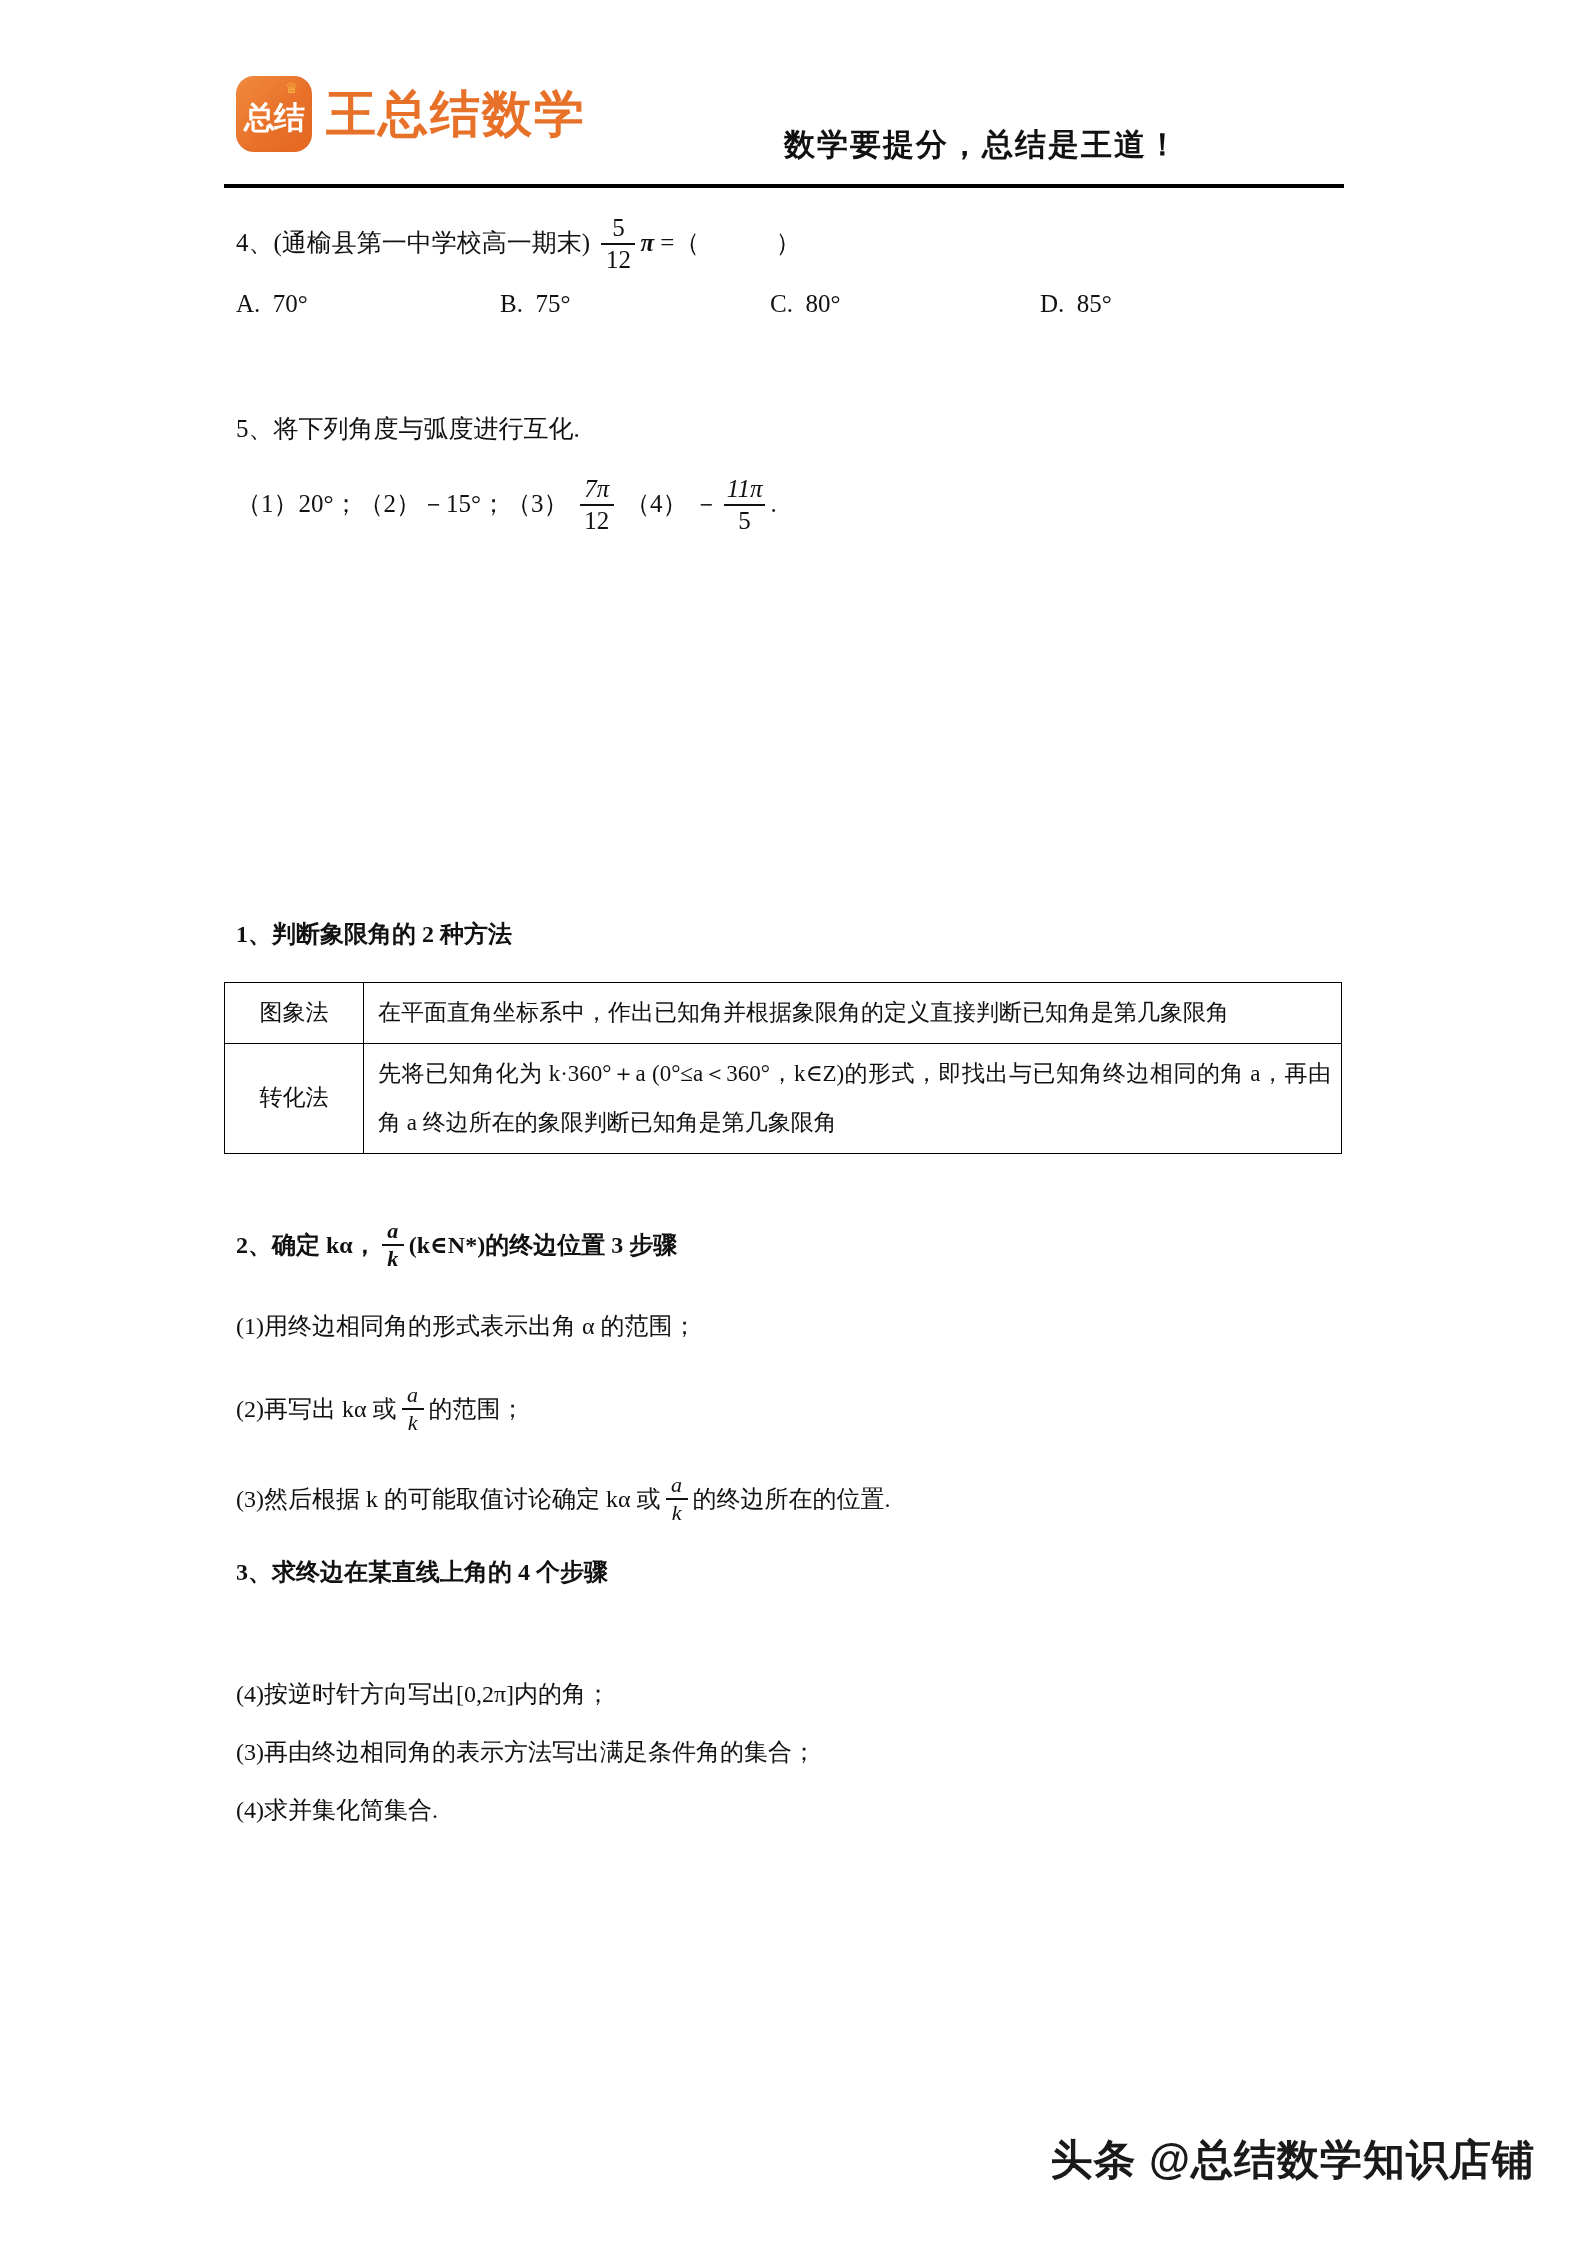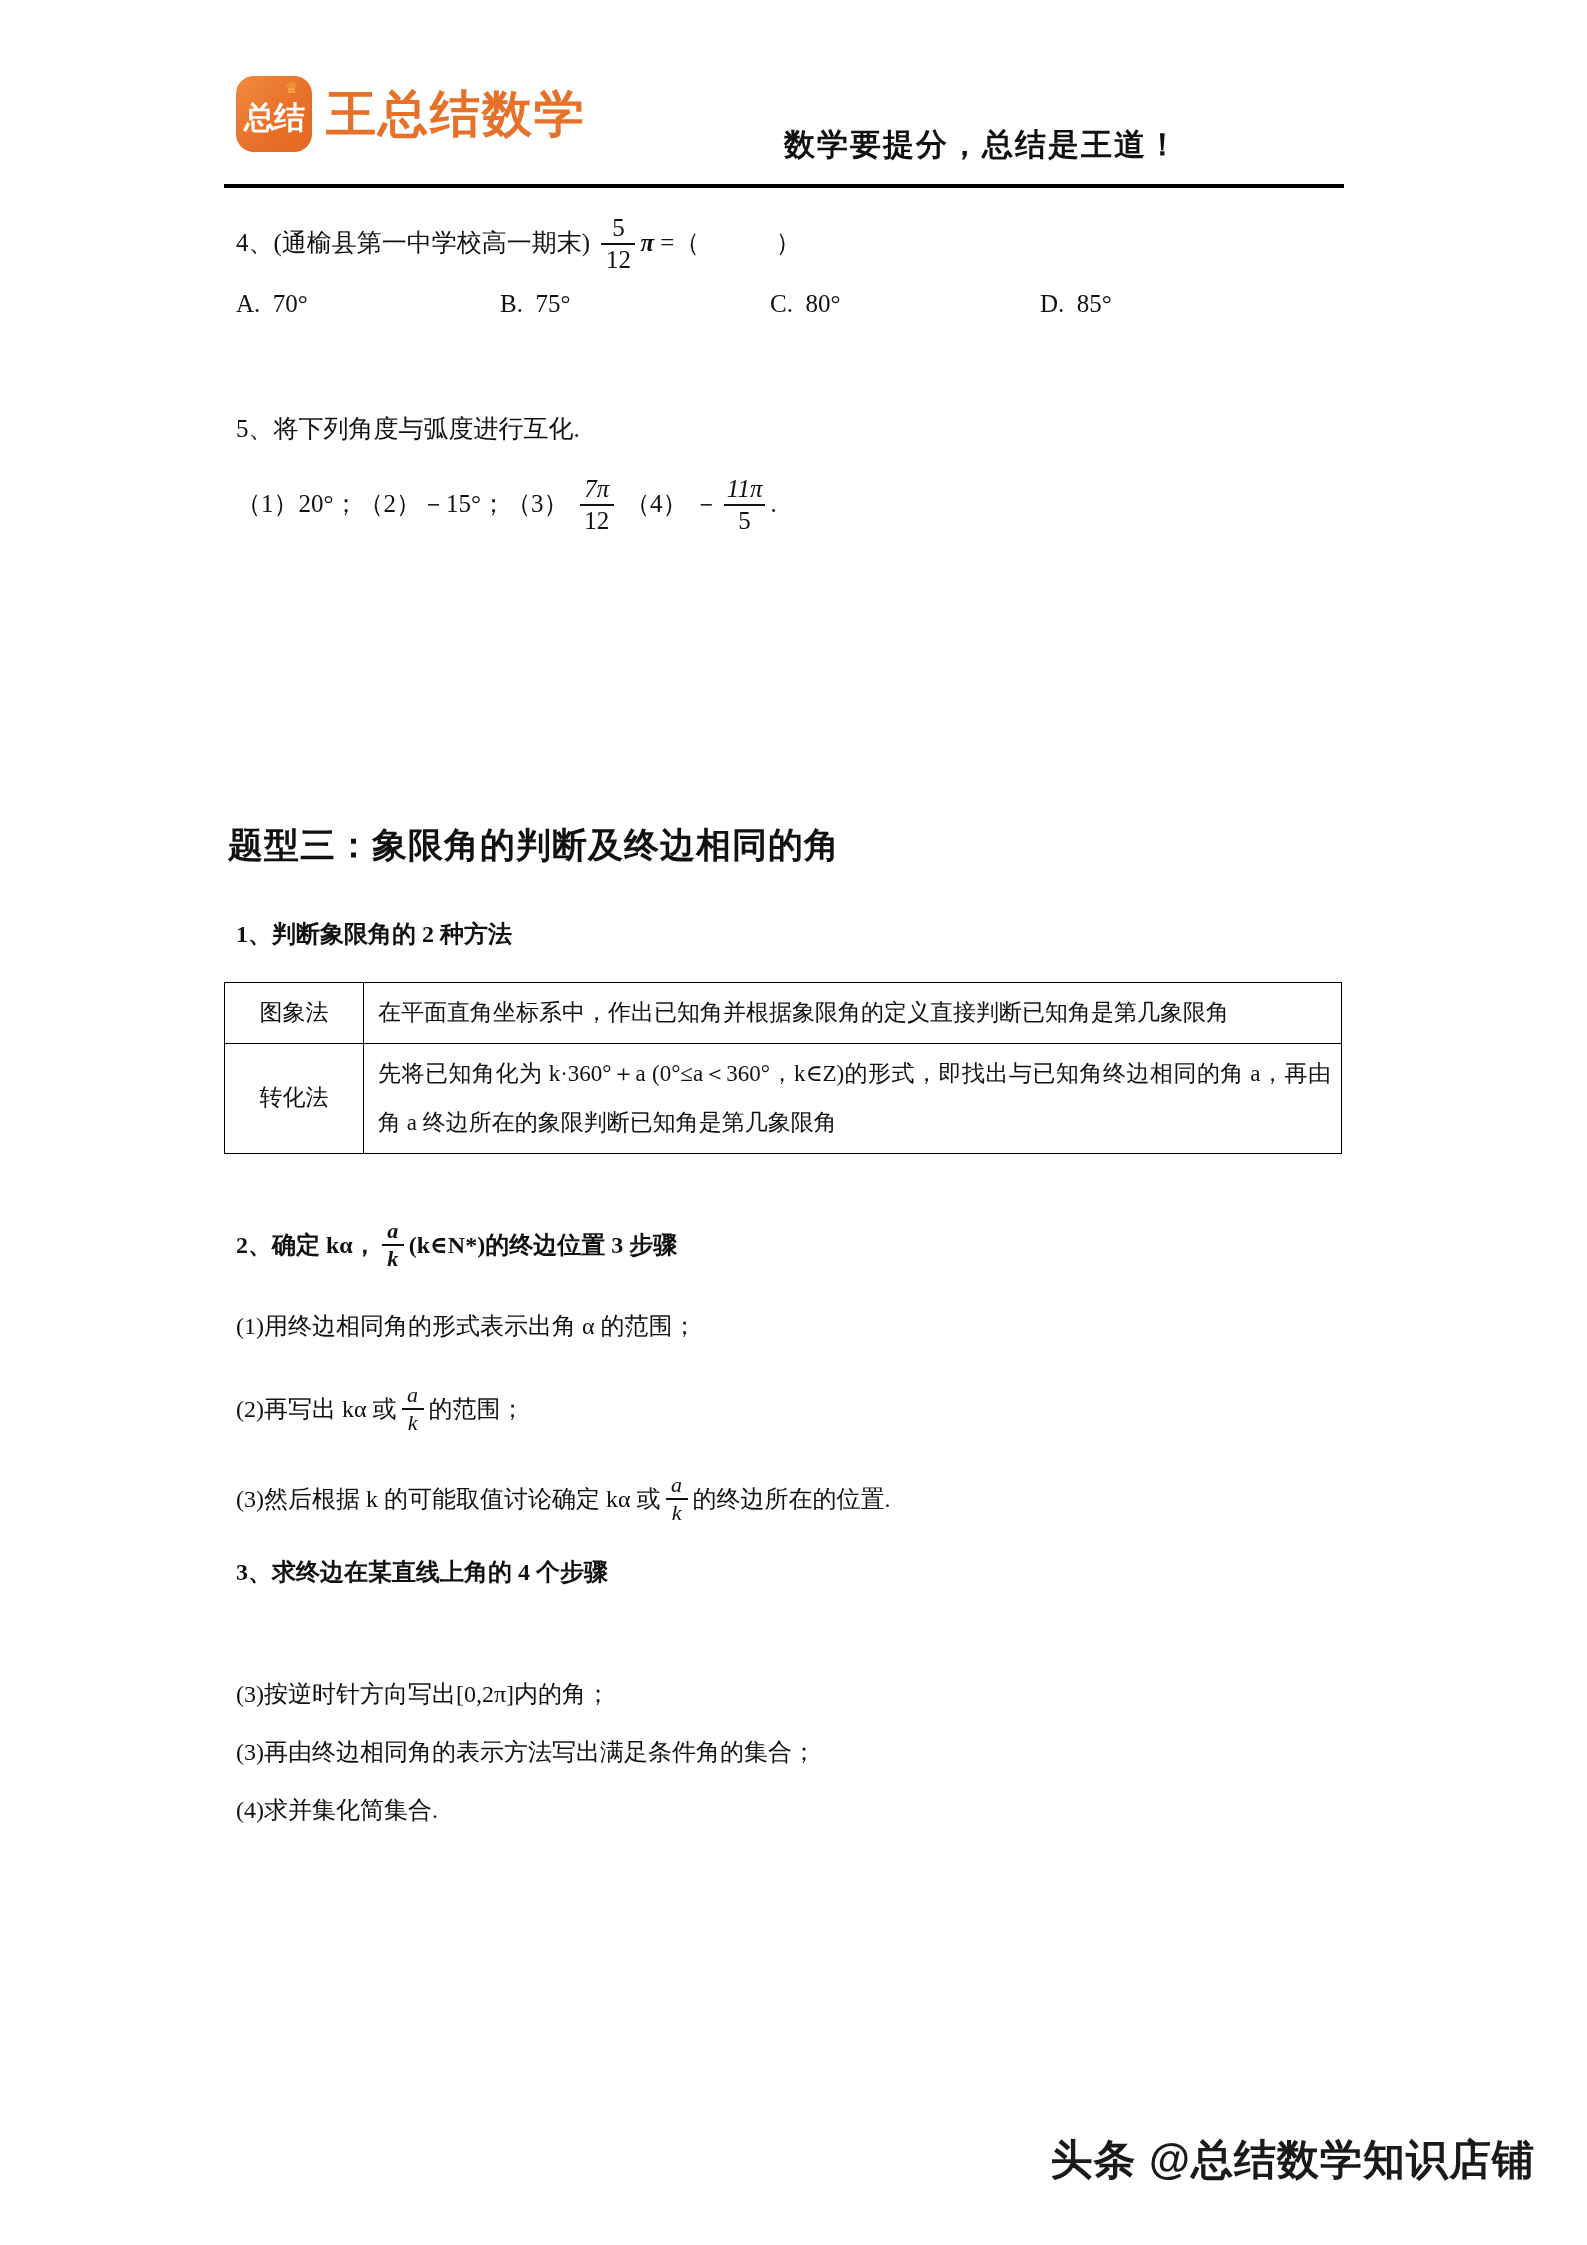--- a/index.html
+++ b/index.html
@@ -289,21 +289,20 @@
       <span class="den">12</span>
     </span>
     <span>（4）</span>
     <span>－</span><span class="frac">
       <span class="num ital">11π</span>
       <span class="bar"></span>
       <span class="den">5</span>
     </span><span>.</span>
   </div>
 
-  <div class="section-title">题型三：象限角的判断及终边相同的角</div>
 
   <div class="sub-title" style="left:236px; top:918px">1、判断象限角的 2 种方法</div>
 
   <table class="method-table">
     <tbody>
       <tr>
         <td class="label">图象法</td>
         <td class="body">在平面直角坐标系中，作出已知角并根据象限角的定义直接判断已知角是第几象限角</td>
       </tr>
       <tr>
@@ -334,19 +333,19 @@
   <div class="step" style="top:1476px">
     <span>(3)然后根据 k 的可能取值讨论确定 kα 或</span><span class="frac small">
       <span class="num ital">a</span>
       <span class="bar"></span>
       <span class="den ital">k</span>
     </span><span>的终边所在的位置.</span>
   </div>
 
   <div class="sub-title" style="left:236px; top:1556px">3、求终边在某直线上角的 4 个步骤</div>
 
-  <div class="step" style="top:1678px">(3)按逆时针方向写出[0,2π]内的角；</div>
+  <div class="step" style="top:1678px">(4)按逆时针方向写出[0,2π]内的角；</div>
   <div class="step" style="top:1736px">(3)再由终边相同角的表示方法写出满足条件角的集合；</div>
   <div class="step" style="top:1794px">(4)求并集化简集合.</div>
 
   <div class="footer-watermark">头条 @总结数学知识店铺</div>
 
 </div>
 
 </body></html>

